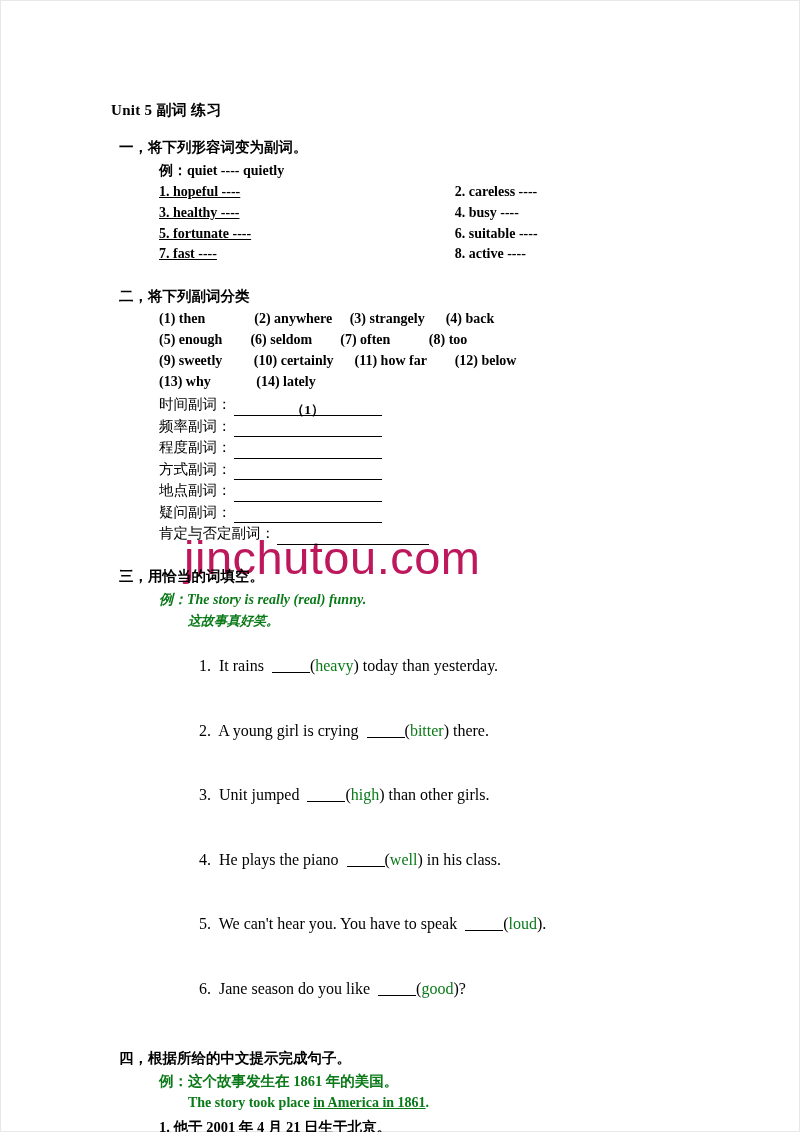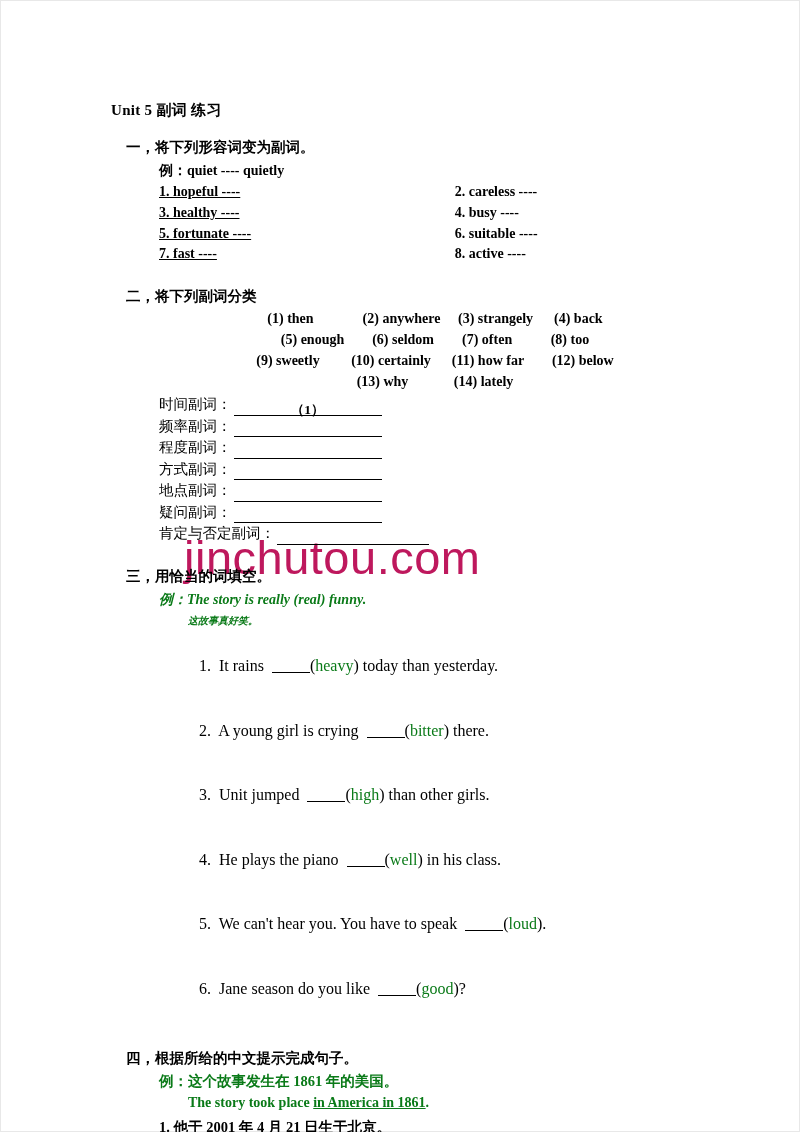--- a/index.html
+++ b/index.html
@@ -53,21 +53,21 @@
   
   .doc-title {
     font-weight: bold;
     font-size: 15px;
     letter-spacing: 0.3px;
     margin: 0 0 18px 0;
   }
   .sec-head {
     font-weight: bold;
     font-size: 14.5px;
-    margin: 0 0 3px 15px;
+    margin: 0 0 3px 8px;
   }
   .green {
     color: #0a7a18;
   }
   .uline {
     text-decoration: underline;
   }
 
   
   .sec1-ex {
@@ -92,21 +92,20 @@
   
   .sec2-words {
     margin-left: 48px;
     margin-top: 2px;
   }
   .w-line {
     font-weight: bold;
     font-size: 14px;
     line-height: 20.8px;
     white-space: pre;
-    text-align: center;
   }
 
   .blanks {
     margin-left: 48px;
     margin-top: 2px;
   }
   .blank-row {
     display: flex;
     align-items: flex-end;
     font-size: 14.5px;
@@ -132,21 +131,21 @@
   
   .sec3-ex {
     margin-left: 48px;
     font-size: 14px;
     font-weight: bold;
     line-height: 21px;
     font-style: italic;
   }
   .sec3-ex .cnline {
     margin-left: 29px;
-    font-size: 10px;
+    font-size: 13px;
   }
   .q-list {
     margin-left: 48px;
     margin-top: 3px;
   }
   .q-item {
     font-weight: normal;
     font-size: 16px;
     line-height: 21.5px;
     white-space: pre;

